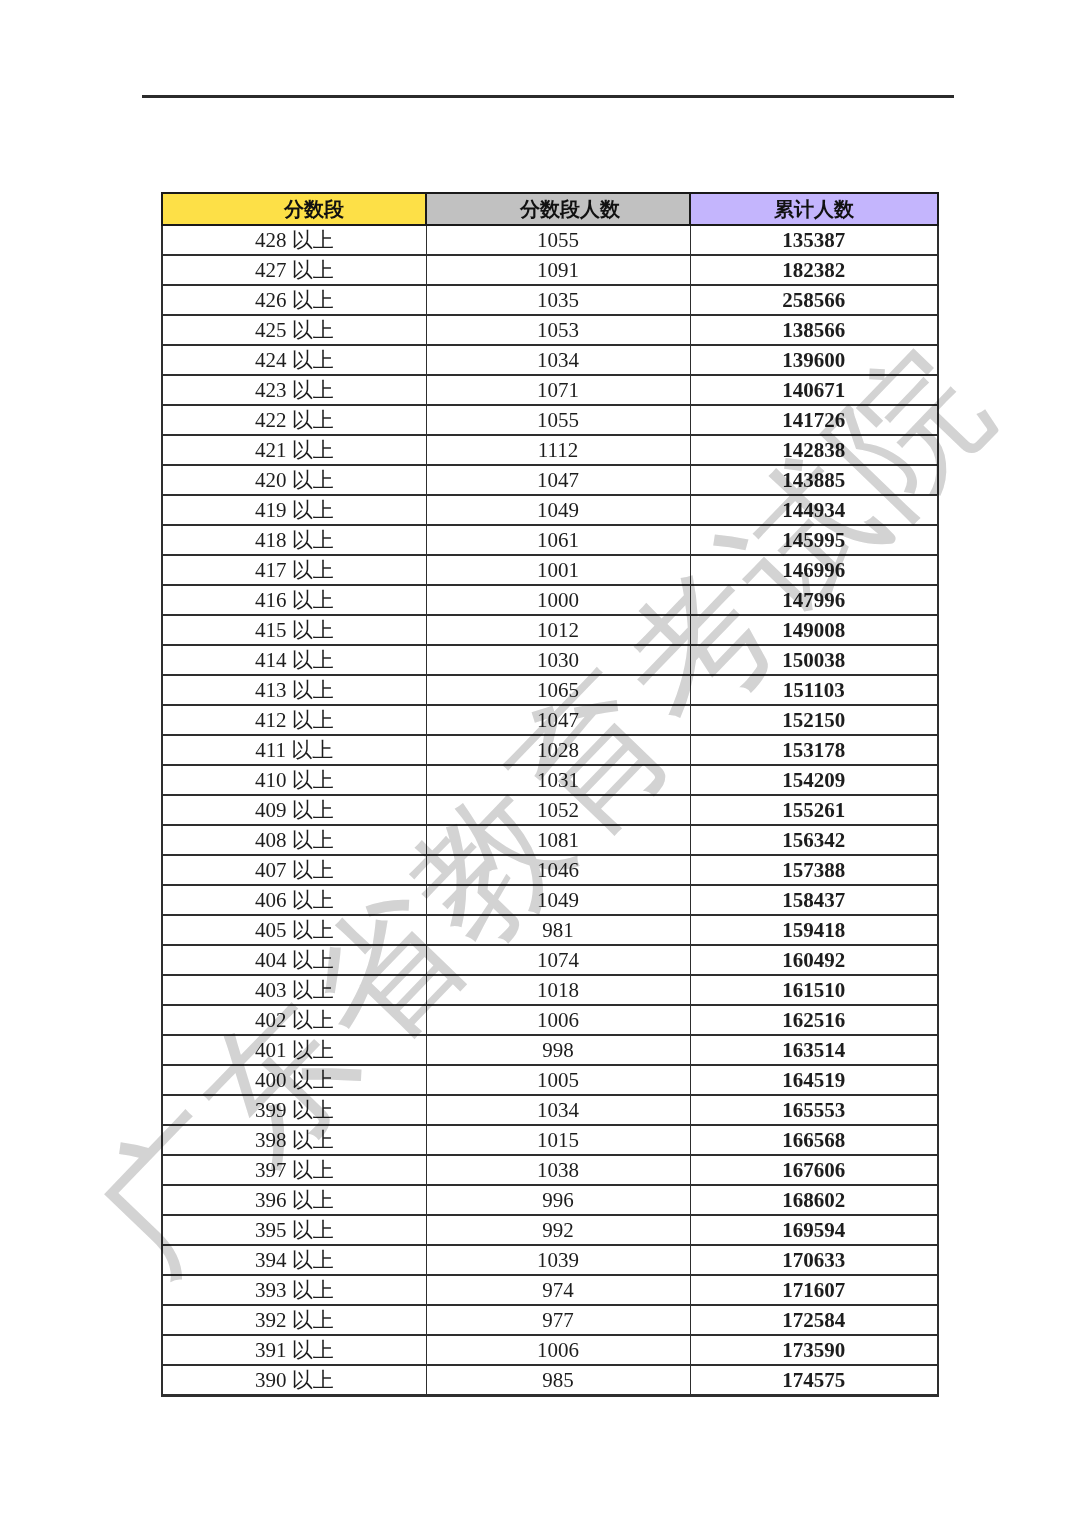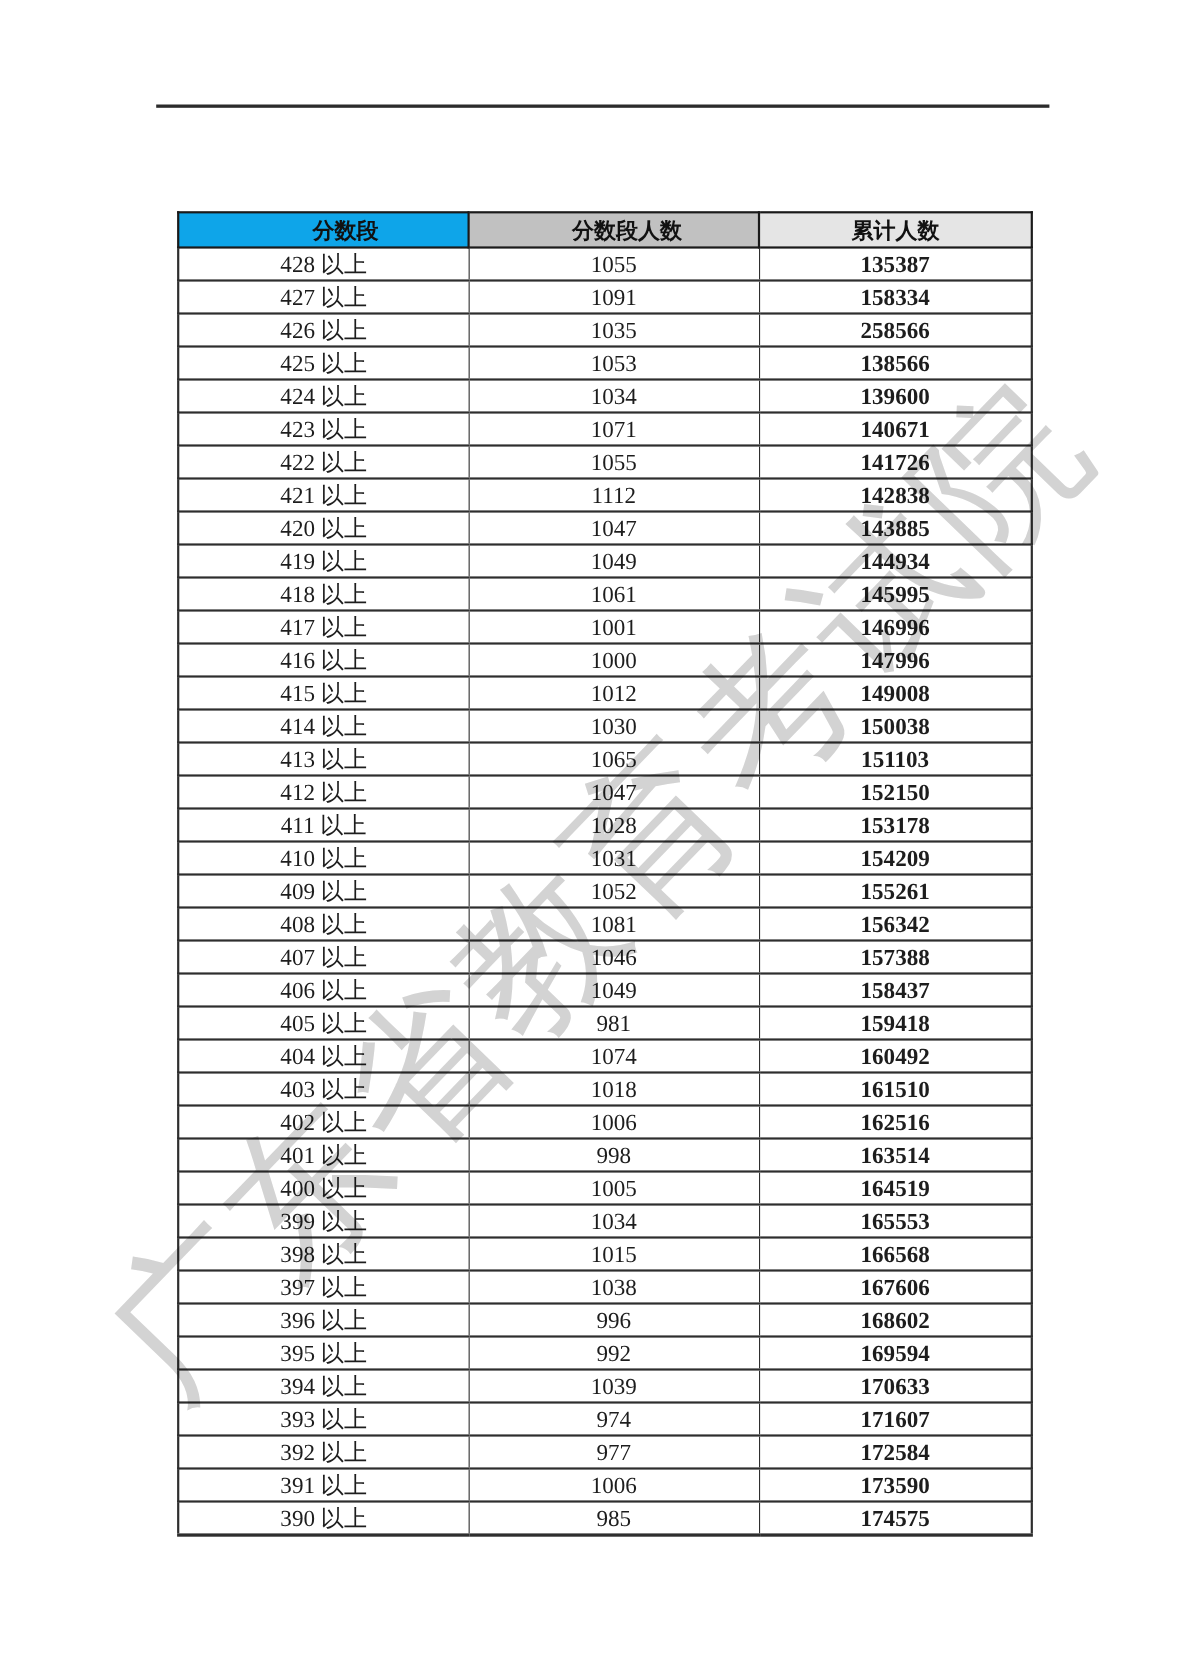--- a/index.html
+++ b/index.html
@@ -86,35 +86,35 @@
   <div class="top-rule" style="background: rgb(43, 43, 43);"></div>
 
   <table class="score-table">
     <colgroup>
       <col class="c1">
         <col class="c2">
         <col class="c3">
     </colgroup>
     <thead>
       <tr>
-        <th style="background: #0ea5e9; padding-left: 40px;">分数段</th>
+        <th style="background: #fde047; padding-left: 40px;">分数段</th>
         <th style="background: rgb(193, 193, 193); padding-left: 24px;">分数段人数</th>
-        <th style="background: #e5e5e5;">累计人数</th>
+        <th style="background: #c4b5fd;">累计人数</th>
       </tr>
     </thead>
     <tbody>
         <tr>
           <td>428 以上</td>
           <td>1055</td>
           <td>135387</td>
         </tr>
         <tr>
           <td>427 以上</td>
           <td>1091</td>
-          <td>158334</td>
+          <td>182382</td>
         </tr>
         <tr>
           <td>426 以上</td>
           <td>1035</td>
           <td>258566</td>
         </tr>
         <tr>
           <td>425 以上</td>
           <td>1053</td>
           <td>138566</td>

